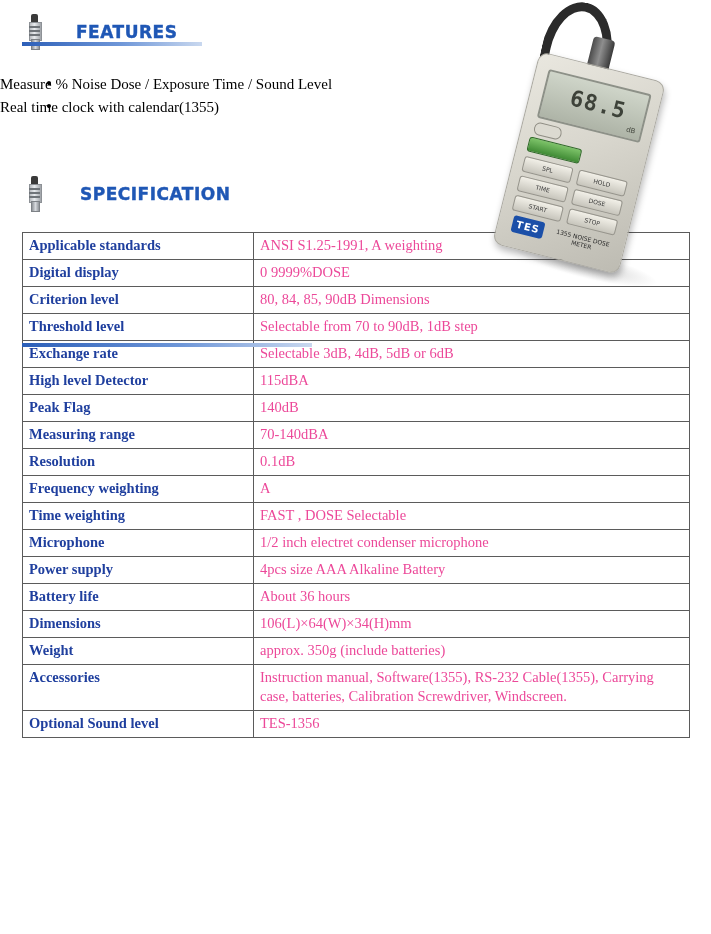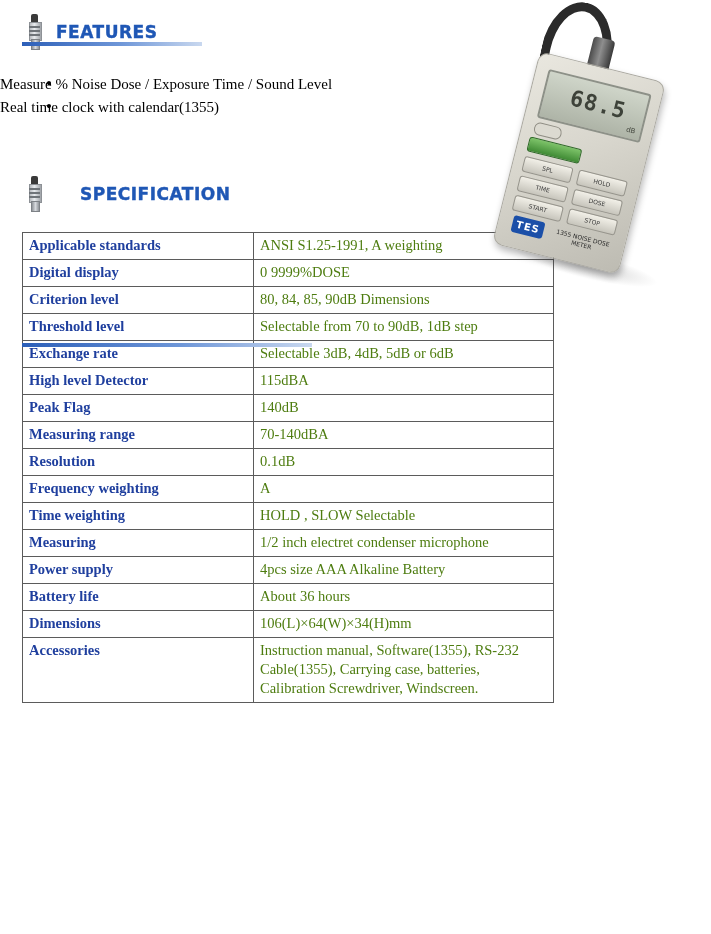--- a/index.html
+++ b/index.html
@@ -80,21 +80,21 @@
     white-space: nowrap;
   }
   .head-rule {
     position: absolute;
     left: 22px;
     height: 4px;
     background: linear-gradient(to right, #2c5fb8 0%, #6f97d8 55%, #c9d8ef 100%);
   }
 
   
-  #features-head { margin-top: 12px; }
+  #features-head { margin-top: 12px; gap: 20px; }
   #features-rule { top: 42px; width: 180px; }
 
   .features-list {
     list-style: none;
     margin: 22px 0 0 0;
     padding: 0;
   }
   .features-list li {
     position: relative;
     font-size: 15px;
@@ -254,38 +254,38 @@
     transform: rotate(14deg);
   }
 
   
   #spec-head { margin-top: 56px; gap: 24px; }
   #spec-rule { top: 343px; width: 290px; }
 
   table.spec {
     border-collapse: collapse;
     margin: 18px 0 0 22px;
-    width: 532px;
+    width: 668px;
     table-layout: fixed;
   }
   table.spec td {
     border: 1px solid #5b5b5b;
     padding: 3px 6px 4px 6px;
     font-size: 14.5px;
     line-height: 19px;
     vertical-align: top;
   }
   table.spec td.param {
     width: 218px;
     font-family: "Liberation Serif", serif;
     font-weight: bold;
     color: #1f3f9e;
   }
   table.spec td.value {
-    color: #4d7c0f;
+    color: #ec4899;
   }
 </style>
 </head>
 <body>
 
 <div class="section-head" id="features-head">
   <div class="mic-icon">
     <div class="mic-top"></div>
     <div class="mic-body"></div>
     <div class="mic-band b1"></div>
@@ -381,36 +381,44 @@
     <tr>
       <td class="param">Resolution</td>
       <td class="value">0.1dB</td>
     </tr>
     <tr>
       <td class="param">Frequency weighting</td>
       <td class="value">A</td>
     </tr>
     <tr>
       <td class="param">Time weighting</td>
-      <td class="value">HOLD , SLOW Selectable</td>
-    </tr>
-    <tr>
-      <td class="param">Measuring</td>
+      <td class="value">FAST , DOSE Selectable</td>
+    </tr>
+    <tr>
+      <td class="param">Microphone</td>
       <td class="value">1/2 inch electret condenser microphone</td>
     </tr>
     <tr>
       <td class="param">Power supply</td>
       <td class="value">4pcs size AAA Alkaline Battery</td>
     </tr>
     <tr>
       <td class="param">Battery life</td>
       <td class="value">About 36 hours</td>
     </tr>
     <tr>
       <td class="param">Dimensions</td>
       <td class="value">106(L)×64(W)×34(H)mm</td>
     </tr>
     <tr>
+      <td class="param">Weight</td>
+      <td class="value">approx. 350g (include batteries)</td>
+    </tr>
+    <tr>
       <td class="param">Accessories</td>
       <td class="value">Instruction manual, Software(1355), RS-232 Cable(1355), Carrying case, batteries, Calibration Screwdriver, Windscreen.</td>
     </tr>
+    <tr>
+      <td class="param">Optional Sound level</td>
+      <td class="value">TES-1356</td>
+    </tr>
   </tbody>
 </table>
 
 </body></html>

